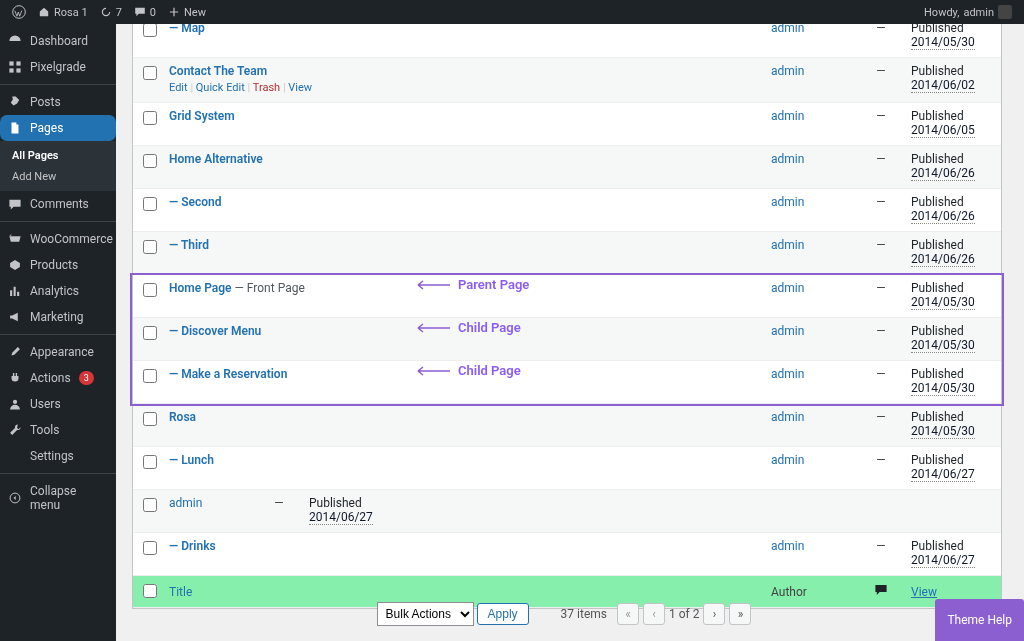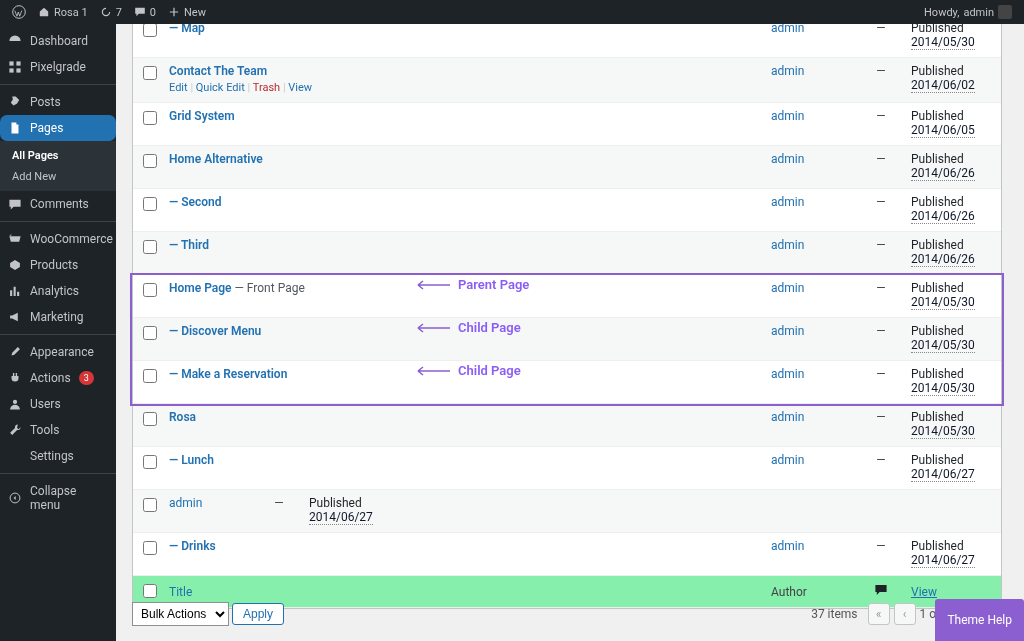--- a/index.html
+++ b/index.html
@@ -110,22 +110,22 @@
     display:flex; align-items:center;
     padding:6px 10px;
     border-bottom:1px solid #eee;
     font-size:12px;
     background:#86efac;
   }
   .footer-row .title-col a{ color:#2271b1; font-weight:400;}
   .footer-row .author-col, .footer-row .date-col{ color:#444;}
   
   .bottom-bar{
-    position:absolute; left:16px; right:22px; bottom:14px; height:26px;
-    display:flex; justify-content:space-between; align-items:center;
+    position:absolute; left:16px; right:28px; bottom:14px; height:26px;
+    display:flex; justify-content:center; align-items:center;
     font-size:12px;
   }
   .bulk select{
     font-size:12px; padding:3px 4px; border:1px solid #8c8f94; background:#fff;
   }
   .button{
     border:1px solid #2271b1; color:#2271b1; background:#fff; padding:3px 10px; border-radius:3px; cursor:pointer; font-size:12px;
   }
   .paginate{ display:flex; align-items:center; gap:4px; color:#555;margin-left:32px;}
   .paginate .count{ margin-right:6px;}

